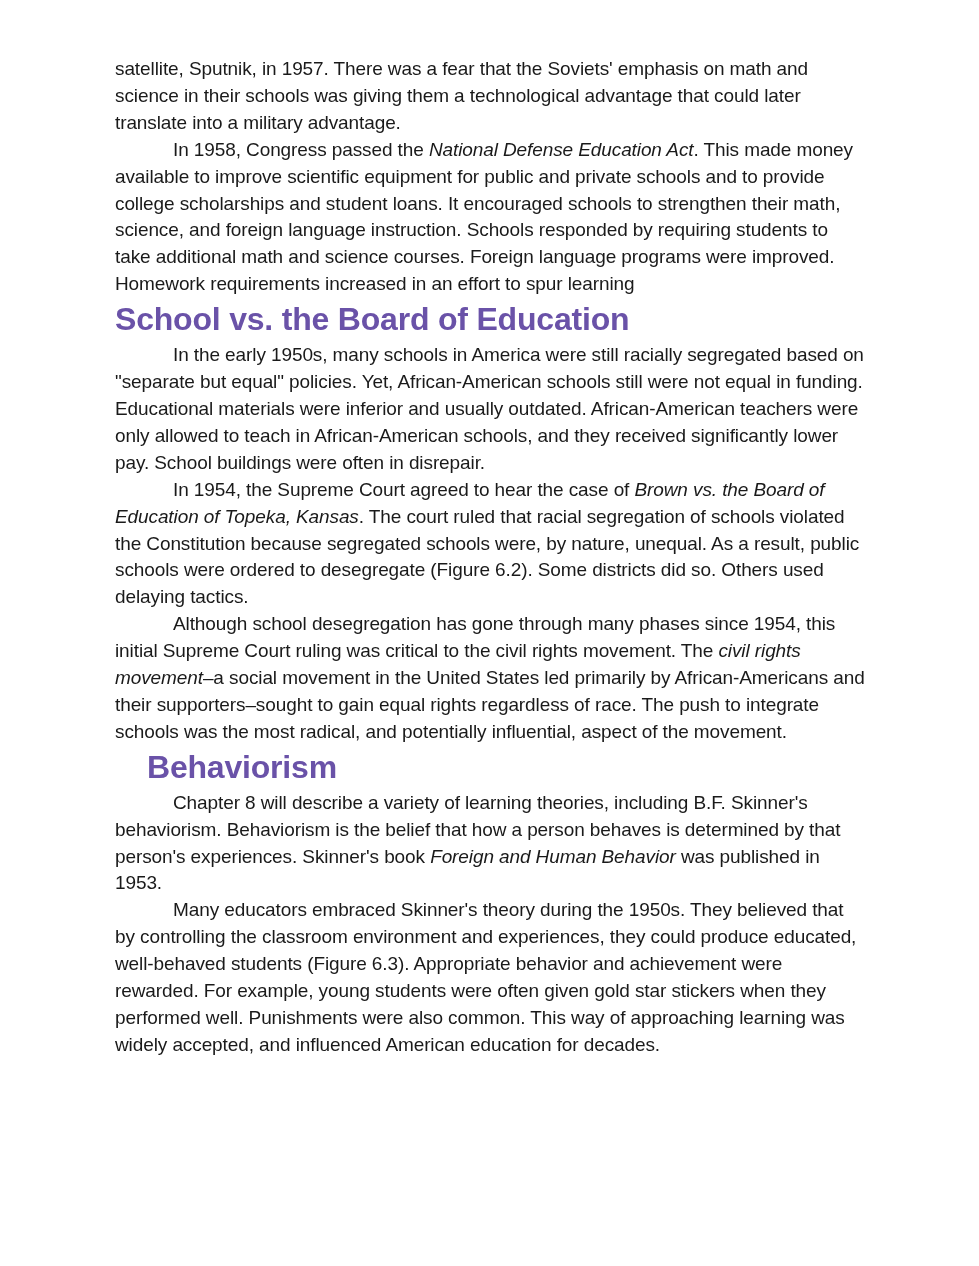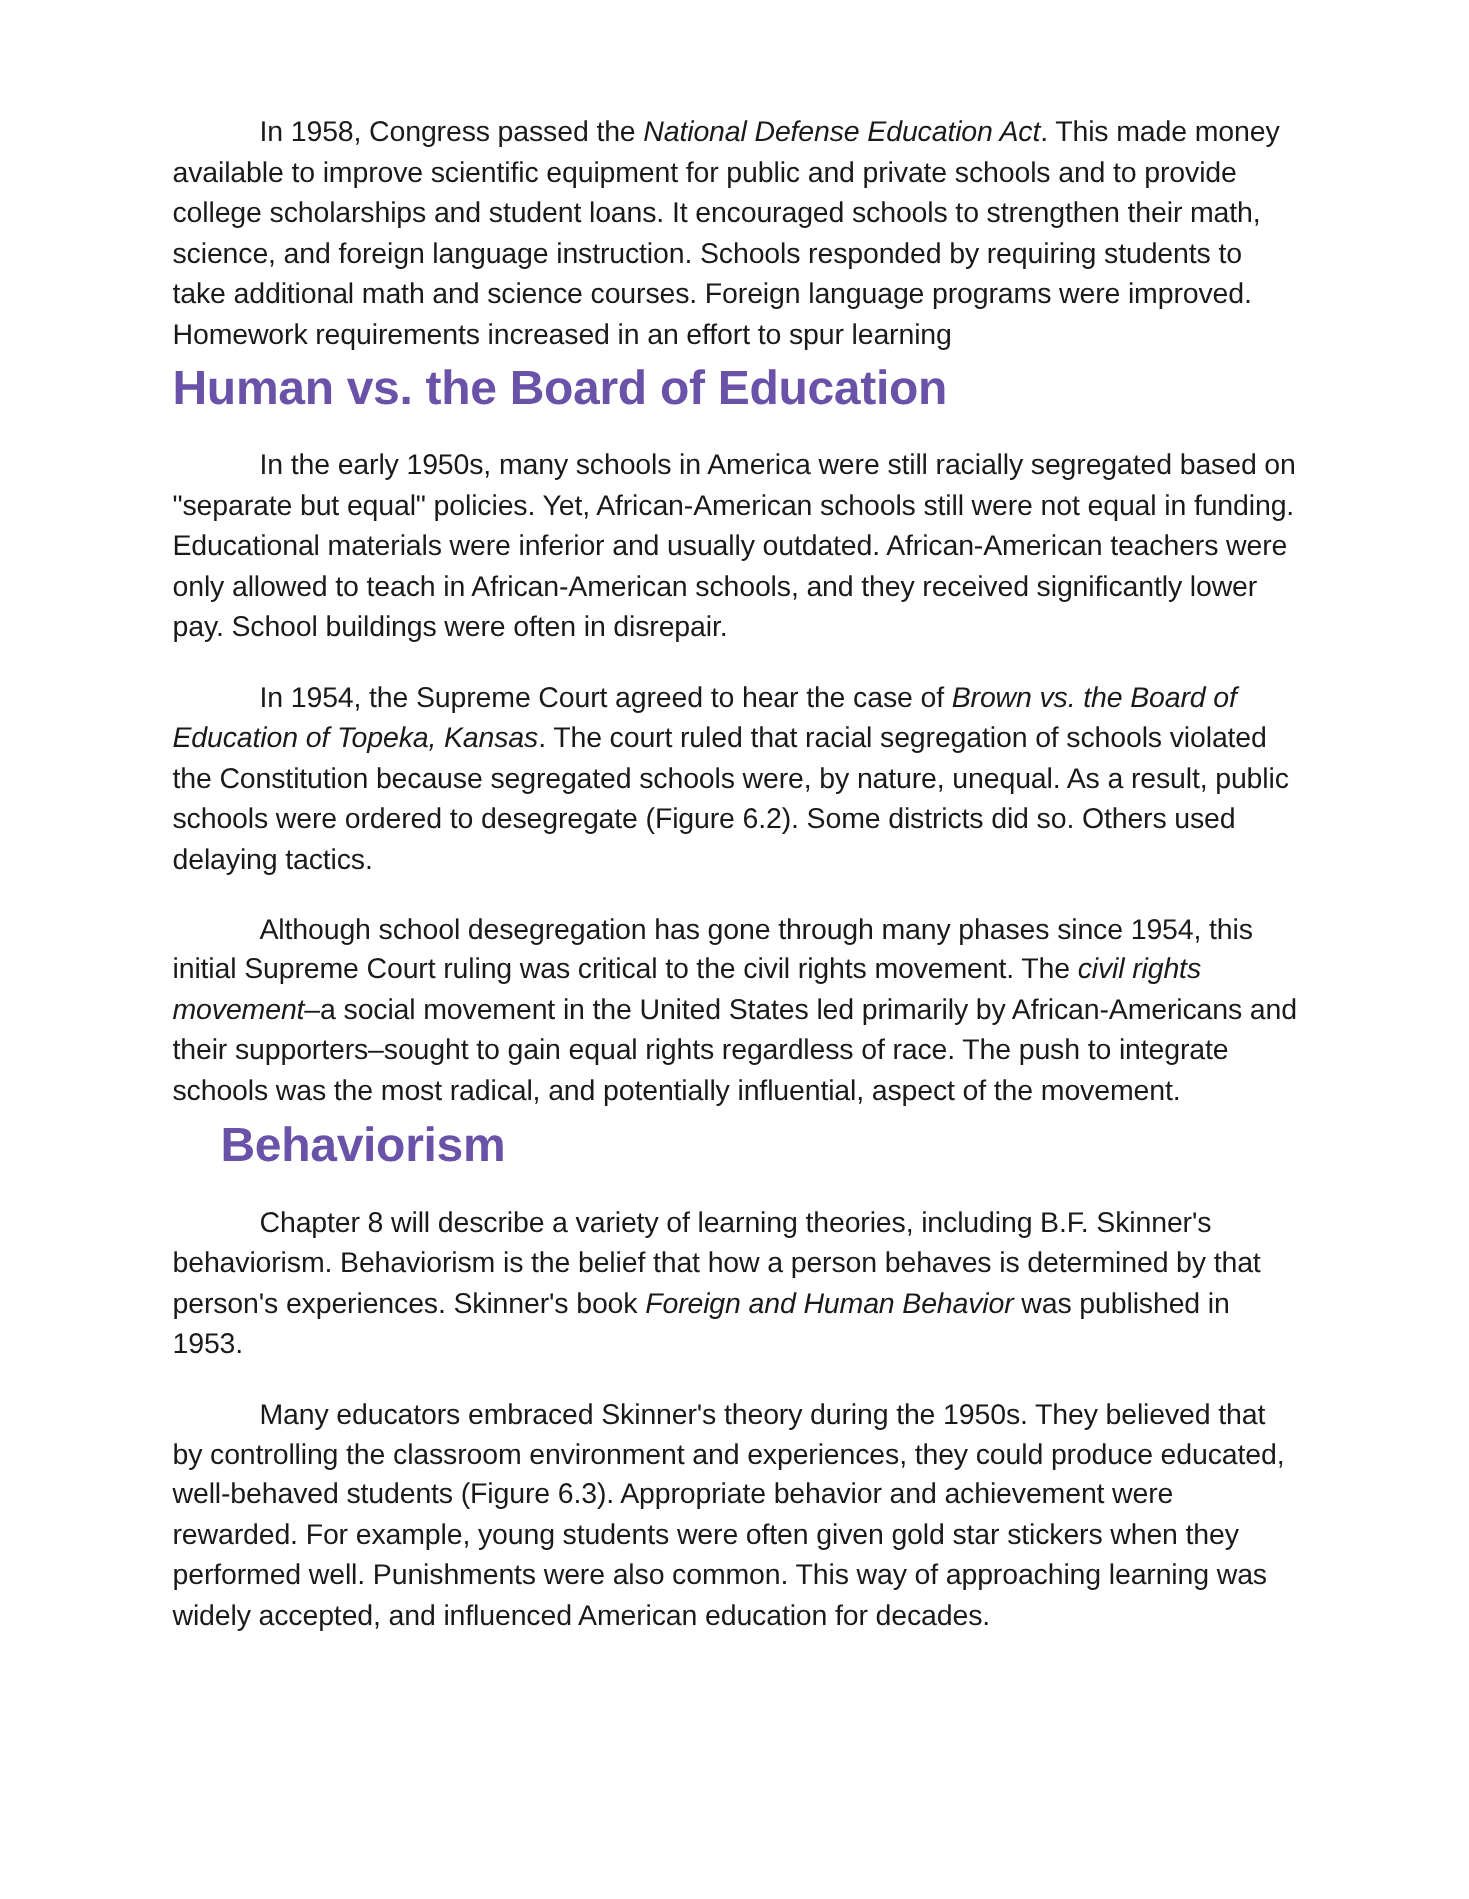--- a/index.html
+++ b/index.html
@@ -22,44 +22,44 @@
       width: 752px;
     }
     p {
       margin: 0;
       font-size: 19px;
       line-height: 26.9px;
       letter-spacing: -0.1px;
     }
     p.indent {
       text-indent: 58px;
-      margin-top: 20px;
     }
     h2 {
       margin: 0;
       font-size: 32px;
       line-height: 40px;
       font-weight: bold;
       color: #6a52a8;
       letter-spacing: -0.2px;
     }
     h2.sec1 { margin-top: 1px; margin-bottom: 3px; }
     h2.sec2 { margin-top: 1px; margin-bottom: 3px; margin-left: 32px; }
     em { font-style: italic; }
     strong { font-weight: normal; }
   </style>
 </head>
 <body>
 
 <div class="page">
 
+  <p>satellite, Sputnik, in 1957. There was a fear that the Soviets' emphasis on math and science in their schools was giving them a technological advantage that could later translate into a military advantage.</p>
 
   <p class="indent"><span>In 1958, Congress passed the </span><em>National Defense Education Act</em><span>. This made money available to improve scientific equipment for public and private schools and to provide college scholarships and student loans. It encouraged schools to strengthen their math, science, and foreign language instruction. Schools responded by requiring students to take additional math and science courses. Foreign language programs were improved. Homework requirements increased in an effort to spur learning</span></p>
 
-  <h2 class="sec1" style="color: rgb(106, 82, 168);">Human vs. the Board of Education</h2>
+  <h2 class="sec1" style="color: rgb(106, 82, 168);">School vs. the Board of Education</h2>
 
   <p class="indent">In the early 1950s, many schools in America were still racially segregated based on "separate but equal" policies. Yet, African-American schools still were not equal in funding. Educational materials were inferior and usually outdated. African-American teachers were only allowed to teach in African-American schools, and they received significantly lower pay. School buildings were often in disrepair.</p>
 
   <p class="indent"><span>In 1954, the Supreme Court agreed to hear the case of </span><em>Brown vs. the Board of Education of Topeka, Kansas</em><span>. The court ruled that racial segregation of schools violated the Constitution because segregated schools were, by nature, unequal. As a result, public schools were ordered to desegregate (</span><strong>Figure 6.2</strong><span>). Some districts did so. Others used delaying tactics.</span></p>
 
   <p class="indent"><span>Although school desegregation has gone through many phases since 1954, this initial Supreme Court ruling was critical to the civil rights movement. The </span><strong><em>civil rights movement</em></strong><span>–a social movement in the United States led primarily by African-Americans and their supporters–sought to gain equal rights regardless of race. The push to integrate schools was the most radical, and potentially influential, aspect of the movement.</span></p>
 
   <h2 class="sec2" style="color: rgb(106, 82, 168);">Behaviorism</h2>
 
   <p class="indent"><span>Chapter 8 will describe a variety of learning theories, including B.F. Skinner's behaviorism. Behaviorism is the belief that how a person behaves is determined by that person's experiences. Skinner's book </span><em>Foreign and Human Behavior</em><span> was published in 1953.</span></p>

